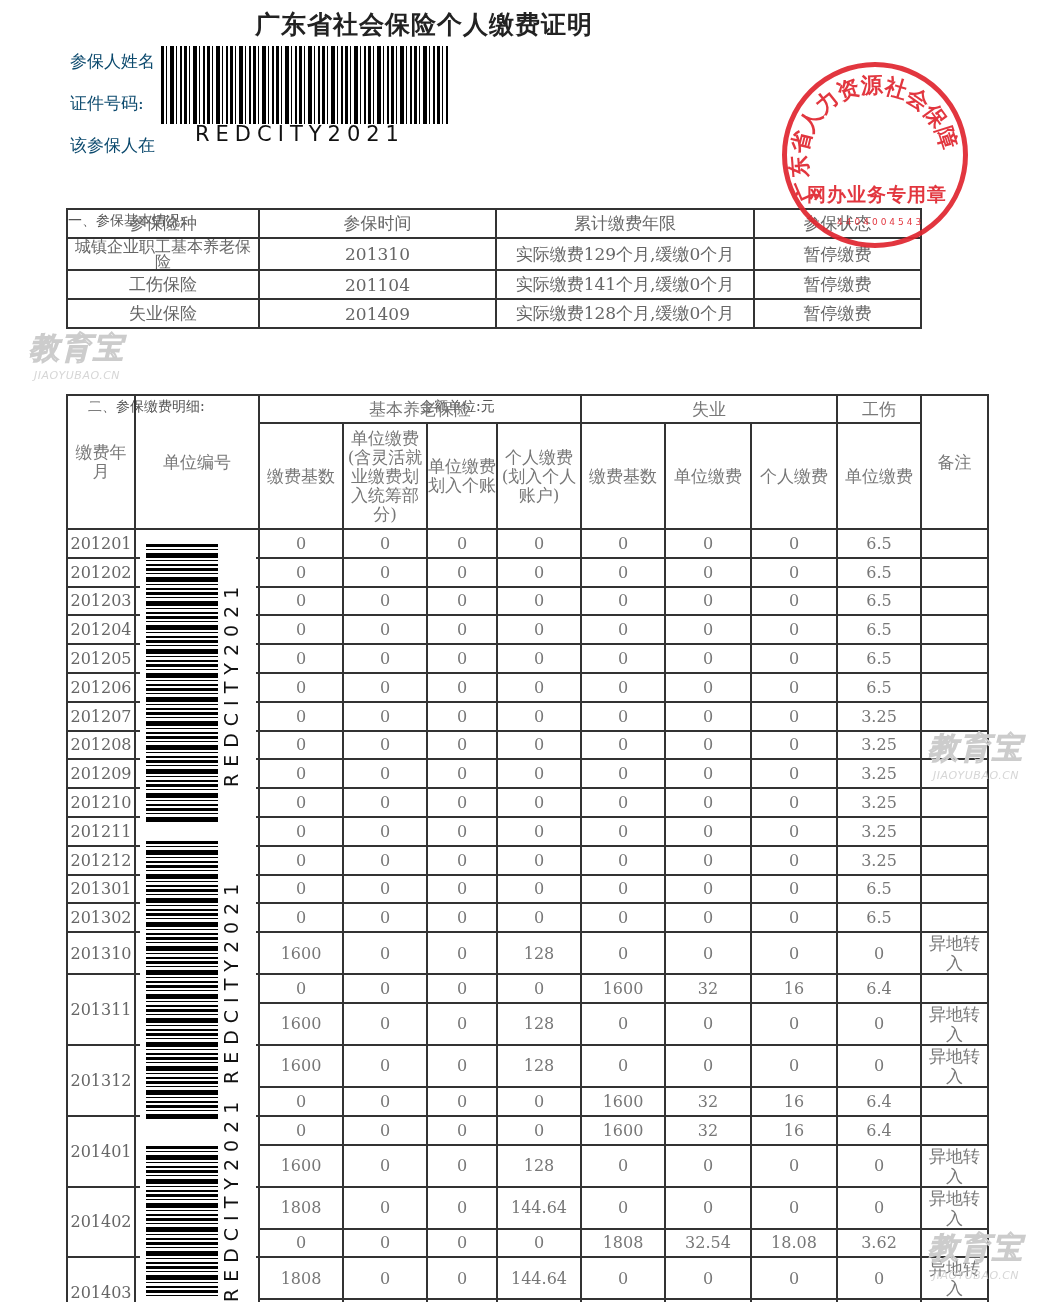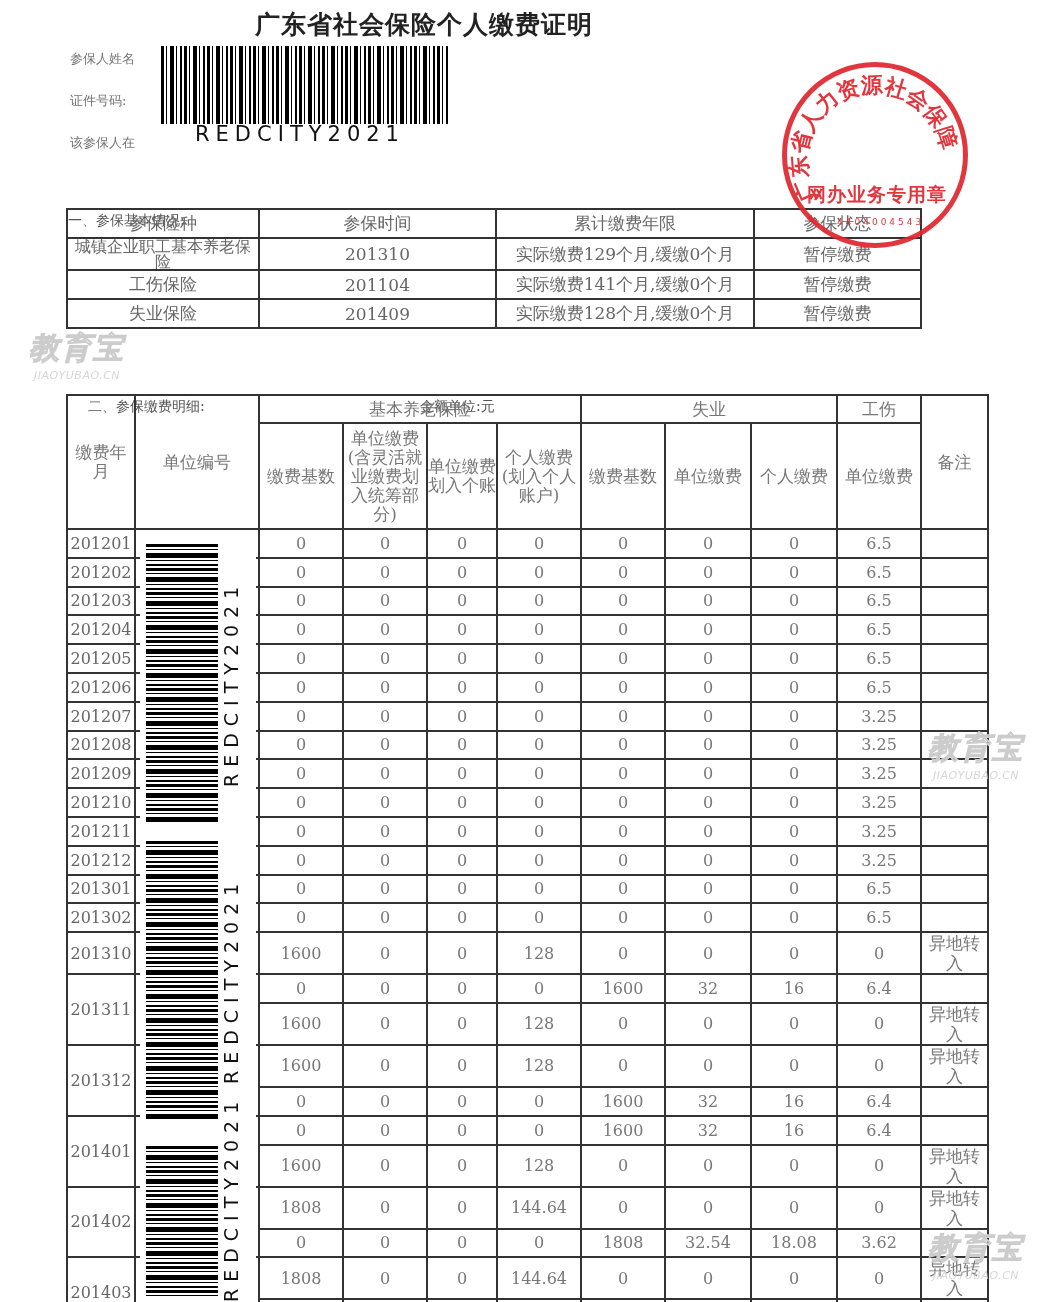--- a/index.html
+++ b/index.html
@@ -5,21 +5,21 @@
   html, body { margin: 0; padding: 0; background: #ffffff; }
   body {
     width: 1052px; height: 1302px; position: relative; overflow: hidden;
     font-family: "DejaVu Serif", "Liberation Serif", serif; color: #555;
   }
   .title {
     position: absolute; left: 0; width: 848px; top: 8px; text-align: center;
     font-family: "DejaVu Sans", "Liberation Sans", sans-serif;
     font-size: 25px; font-weight: bold; color: #222; letter-spacing: 1px;
   }
-  .info-line { position: absolute; left: 70px; font-size: 13px; color: #737373; }
+  .info-line { position: absolute; left: 70px; font-size: 17px; color: #0c4a6e; }
   .section-label { position: absolute; font-size: 14px; color: #555; margin-top: 36px; }
 
   
   .barcode-h {
     position: absolute; left: 155px; top: 42px; width: 300px; height: 110px; background: #fff;
   }
   .barcode-h .bars {
     position: absolute; left: 6px; top: 4px; width: 287px; height: 78px;
     background: repeating-linear-gradient(90deg,
       #000 0 3px, #fff 3px 5px, #000 5px 6px, #fff 6px 9px, #000 9px 13px, #fff 13px 15px,

